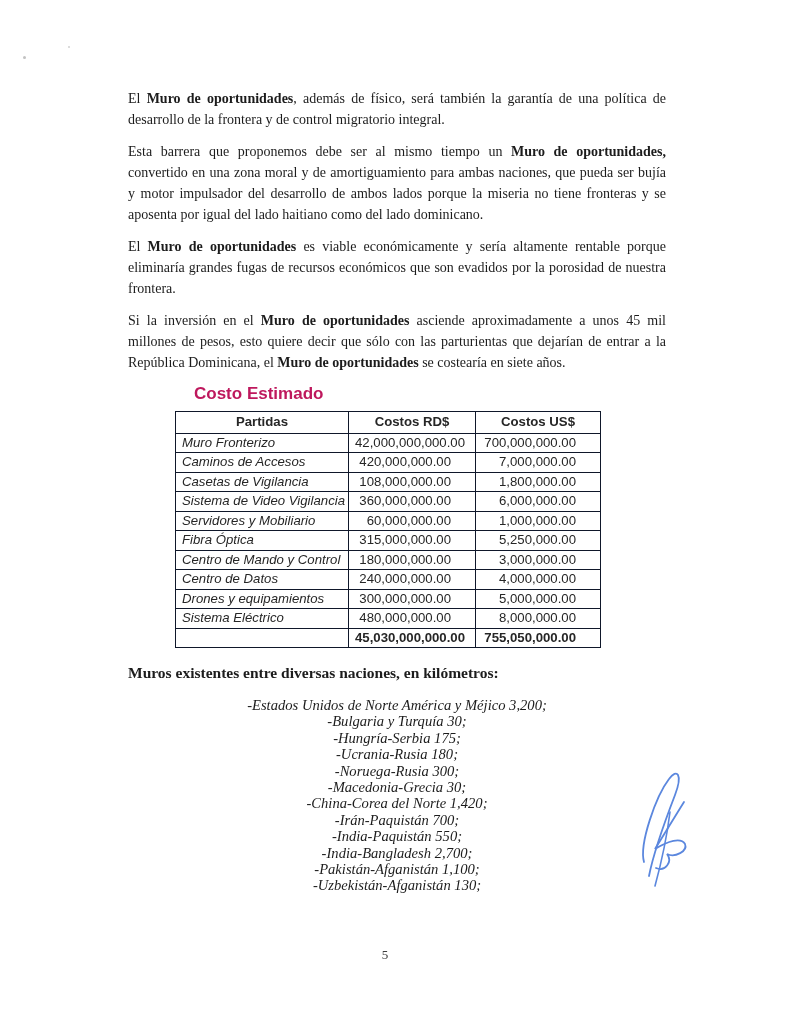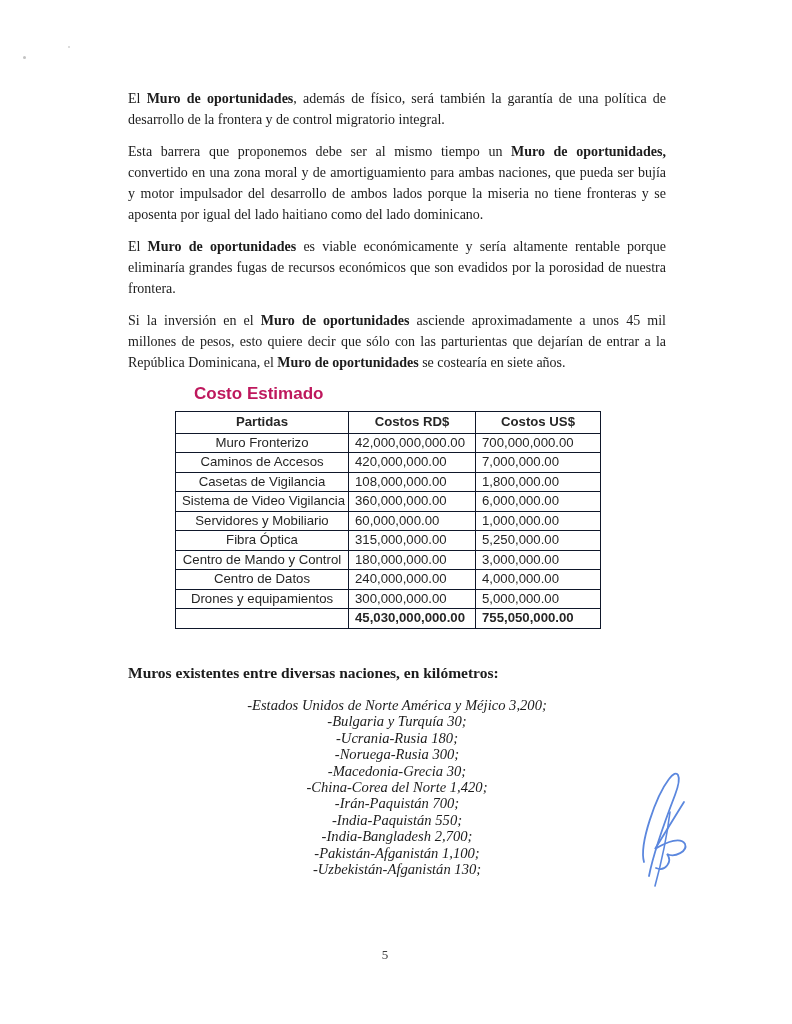--- a/index.html
+++ b/index.html
@@ -25,22 +25,22 @@
     font-family:"Liberation Sans", sans-serif;font-size:13.2px;color:#262626;
   }
   table.cost col.c1{width:173px;}
   table.cost col.c2{width:127px;}
   table.cost col.c3{width:125px;}
   table.cost th, table.cost td{
     border:1px solid #0f172a;padding:2px 6px;line-height:14.5px;
     white-space:nowrap;overflow:hidden;
   }
   table.cost th{font-weight:bold;text-align:center;padding:3px 4px;}
-  table.cost td.name{text-align:center;}
-  table.cost td.num{padding-right:24px;}
+  table.cost td.name{text-align:left;font-style:italic;}
+  table.cost td.num{text-align:right;padding-right:24px;}
   table.cost tr.total td{font-weight:bold;}
   .walls-heading{
     position:absolute;left:128px;top:664px;width:538px;
     font-size:15.5px;font-weight:bold;
   }
   .walls-list{
     position:absolute;left:128px;top:697px;width:538px;
     font-size:14.6px;font-style:italic;line-height:16.4px;text-align:center;
   }
   .wall-item{margin:0;}
@@ -122,33 +122,39 @@
       <tr>
           <td class="name">Centro de Datos</td>
           <td class="num">240,000,000.00</td>
           <td class="num">4,000,000.00</td>
         </tr>
       <tr>
           <td class="name">Drones y equipamientos</td>
           <td class="num">300,000,000.00</td>
           <td class="num">5,000,000.00</td>
         </tr>
+      <tr>
+          <td class="name">Sistema Eléctrico</td>
+          <td class="num">480,000,000.00</td>
+          <td class="num">8,000,000.00</td>
+        </tr>
       <tr class="total">
           <td class="name"></td>
           <td class="num">45,030,000,000.00</td>
           <td class="num">755,050,000.00</td>
         </tr>
     </tbody>
   </table>
 
   <div class="walls-heading">Muros existentes entre diversas naciones, en kilómetros:</div>
 
   <div class="walls-list">
     <div class="wall-item">-Estados Unidos de Norte América y Méjico 3,200;</div>
     <div class="wall-item">-Bulgaria y Turquía 30;</div>
+    <div class="wall-item">-Hungría-Serbia 175;</div>
     <div class="wall-item">-Ucrania-Rusia 180;</div>
     <div class="wall-item">-Noruega-Rusia 300;</div>
     <div class="wall-item">-Macedonia-Grecia 30;</div>
     <div class="wall-item">-China-Corea del Norte 1,420;</div>
     <div class="wall-item">-Irán-Paquistán 700;</div>
     <div class="wall-item">-India-Paquistán 550;</div>
     <div class="wall-item">-India-Bangladesh 2,700;</div>
     <div class="wall-item">-Pakistán-Afganistán 1,100;</div>
     <div class="wall-item">-Uzbekistán-Afganistán 130;</div>
   </div>

